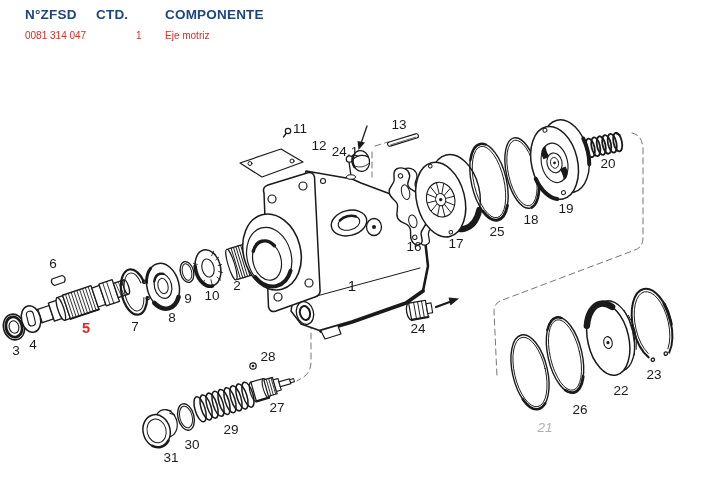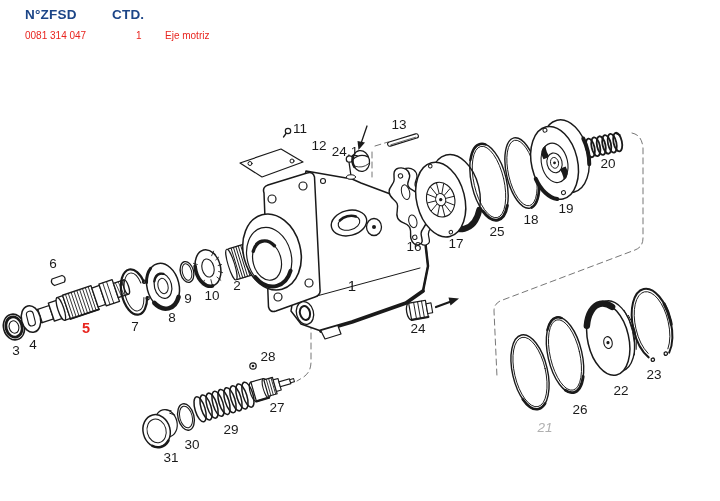--- a/index.html
+++ b/index.html
@@ -2,31 +2,32 @@
 <html><head>
 <meta charset="utf-8">
 <style>
   html,body{margin:0;padding:0;background:#ffffff;}
   .page{position:relative;width:720px;height:501px;background:#ffffff;overflow:hidden;
         font-family:"Liberation Sans", sans-serif;}
   .hdr{position:absolute;left:0;top:0;width:720px;height:50px;}
   .hdr .c{position:absolute;white-space:nowrap;}
   .hdr-label{color:#1c4587;font-weight:bold;font-size:13.5px;letter-spacing:.2px;top:7px;}
   .hdr-val{color:#e8251f;font-size:10px;top:30px;}
-  .col1{left:25px;} .col2{left:112px;} .col2v{left:136px;} .col3{left:165px;}
+  .col1{left:25px;} .col2{left:96px;} .col2v{left:136px;} .col3{left:165px;}
   svg text{font-family:"Liberation Sans", sans-serif;}
 </style>
 </head>
 <body>
 
 <div class="page">
 
   <div class="hdr">
     <span class="c hdr-label col1">N°ZFSD</span>
     <span class="c hdr-label col2">CTD.</span>
+    <span class="c hdr-label col3">COMPONENTE</span>
     <span class="c hdr-val col1">0081 314 047</span>
     <span class="c hdr-val col2v">1</span>
     <span class="c hdr-val col3">Eje motriz</span>
   </div>
 
   <svg width="720" height="501" viewBox="0 0 720 501">
     <g stroke="#1a1a1a" fill="none" stroke-width="1.3" stroke-linecap="round" stroke-linejoin="round">
 
       <g stroke="#777" stroke-width="1" stroke-dasharray="6 4">
         <path d="M632,133 Q642,135 643,148 L643,238 Q643,247 635,250 L500,301 Q494,304 494,311 L497,377"></path>

